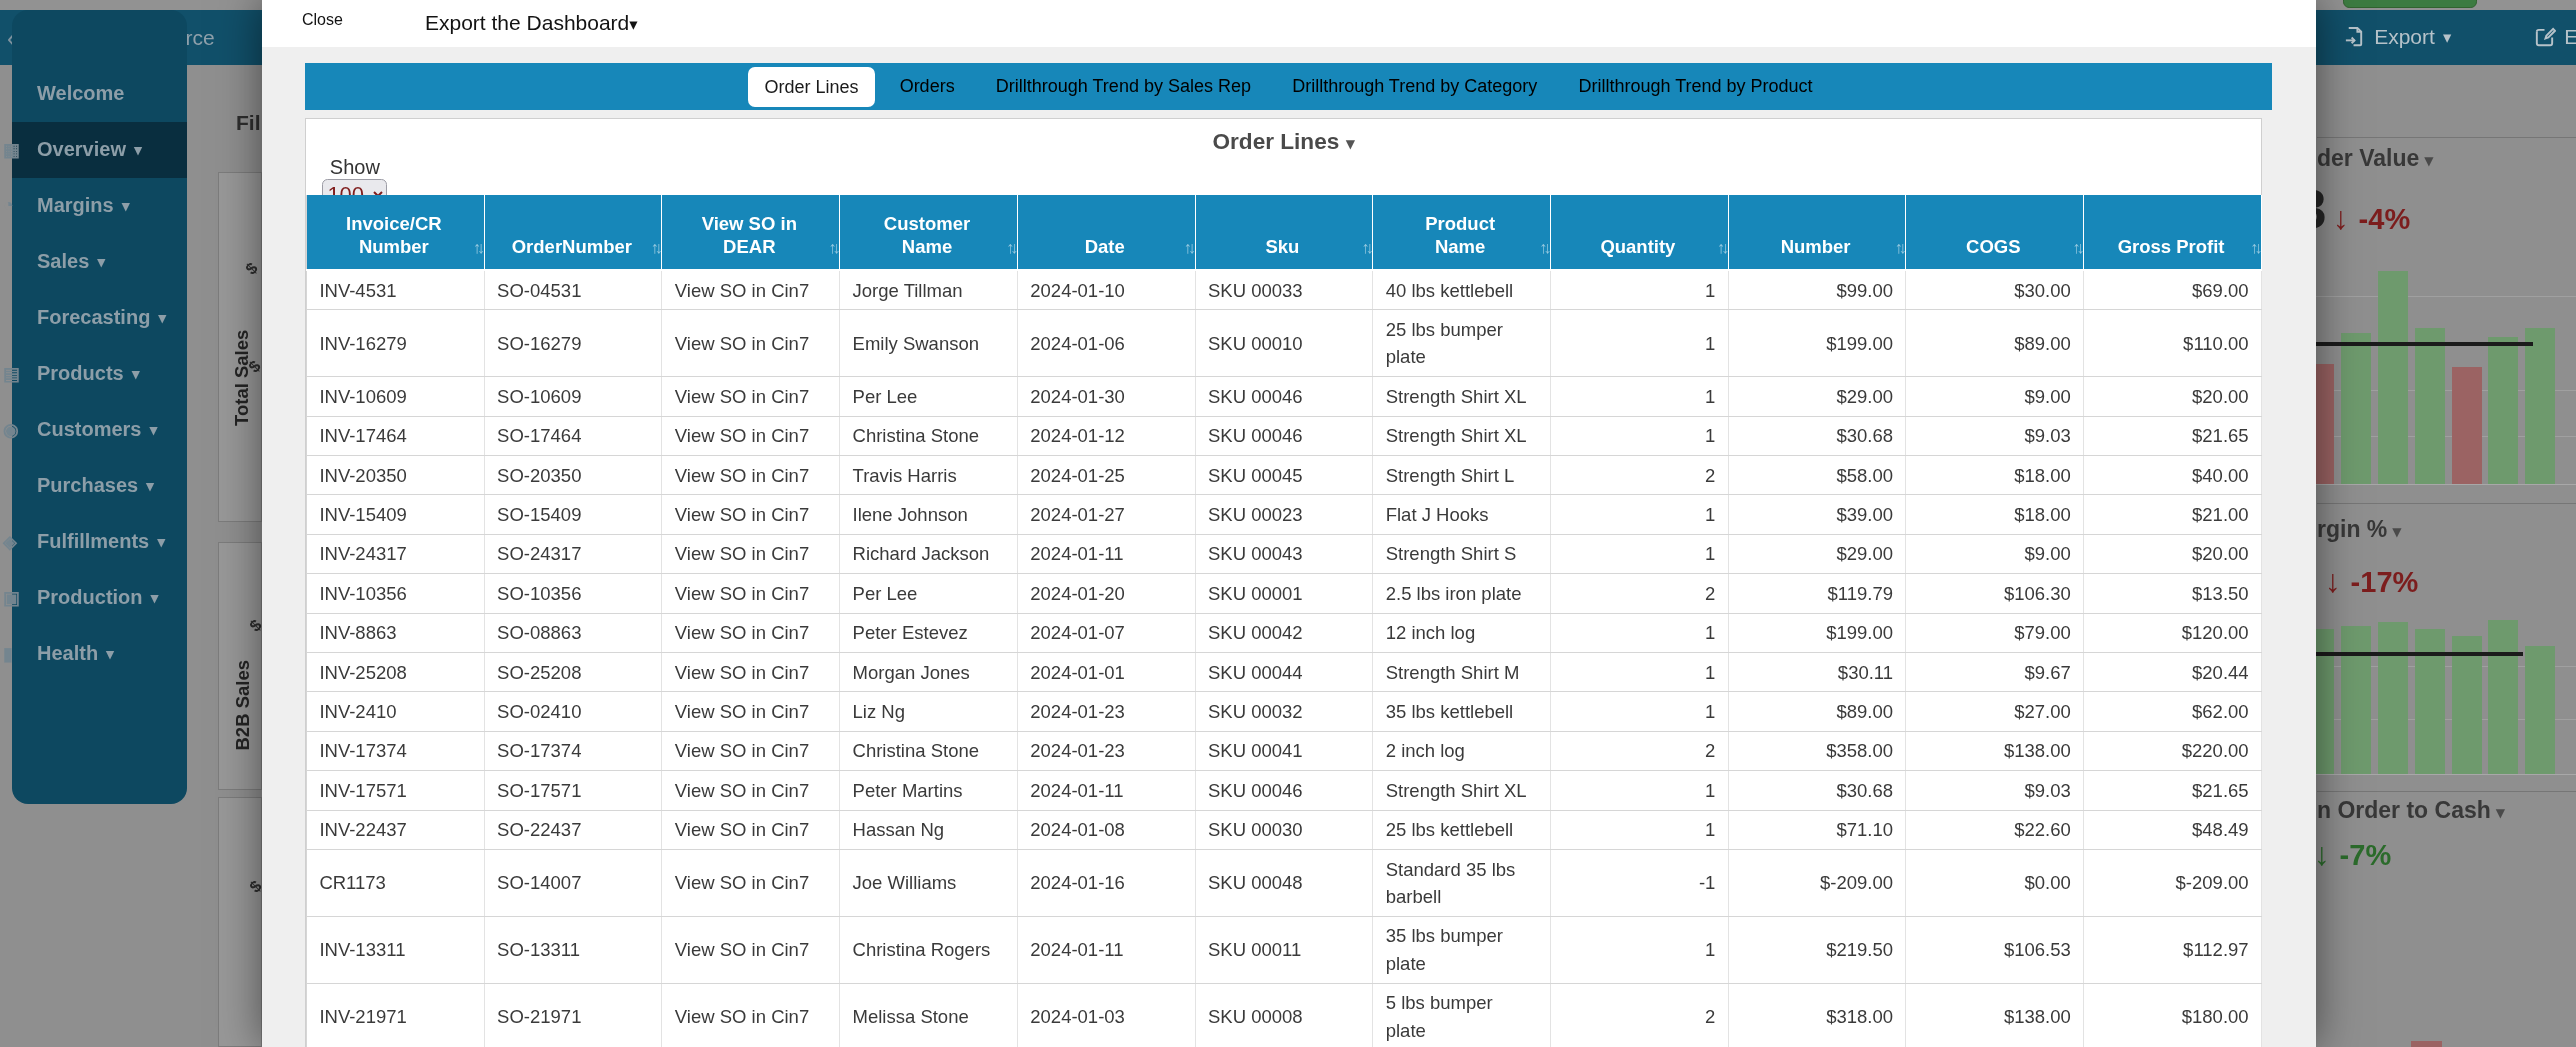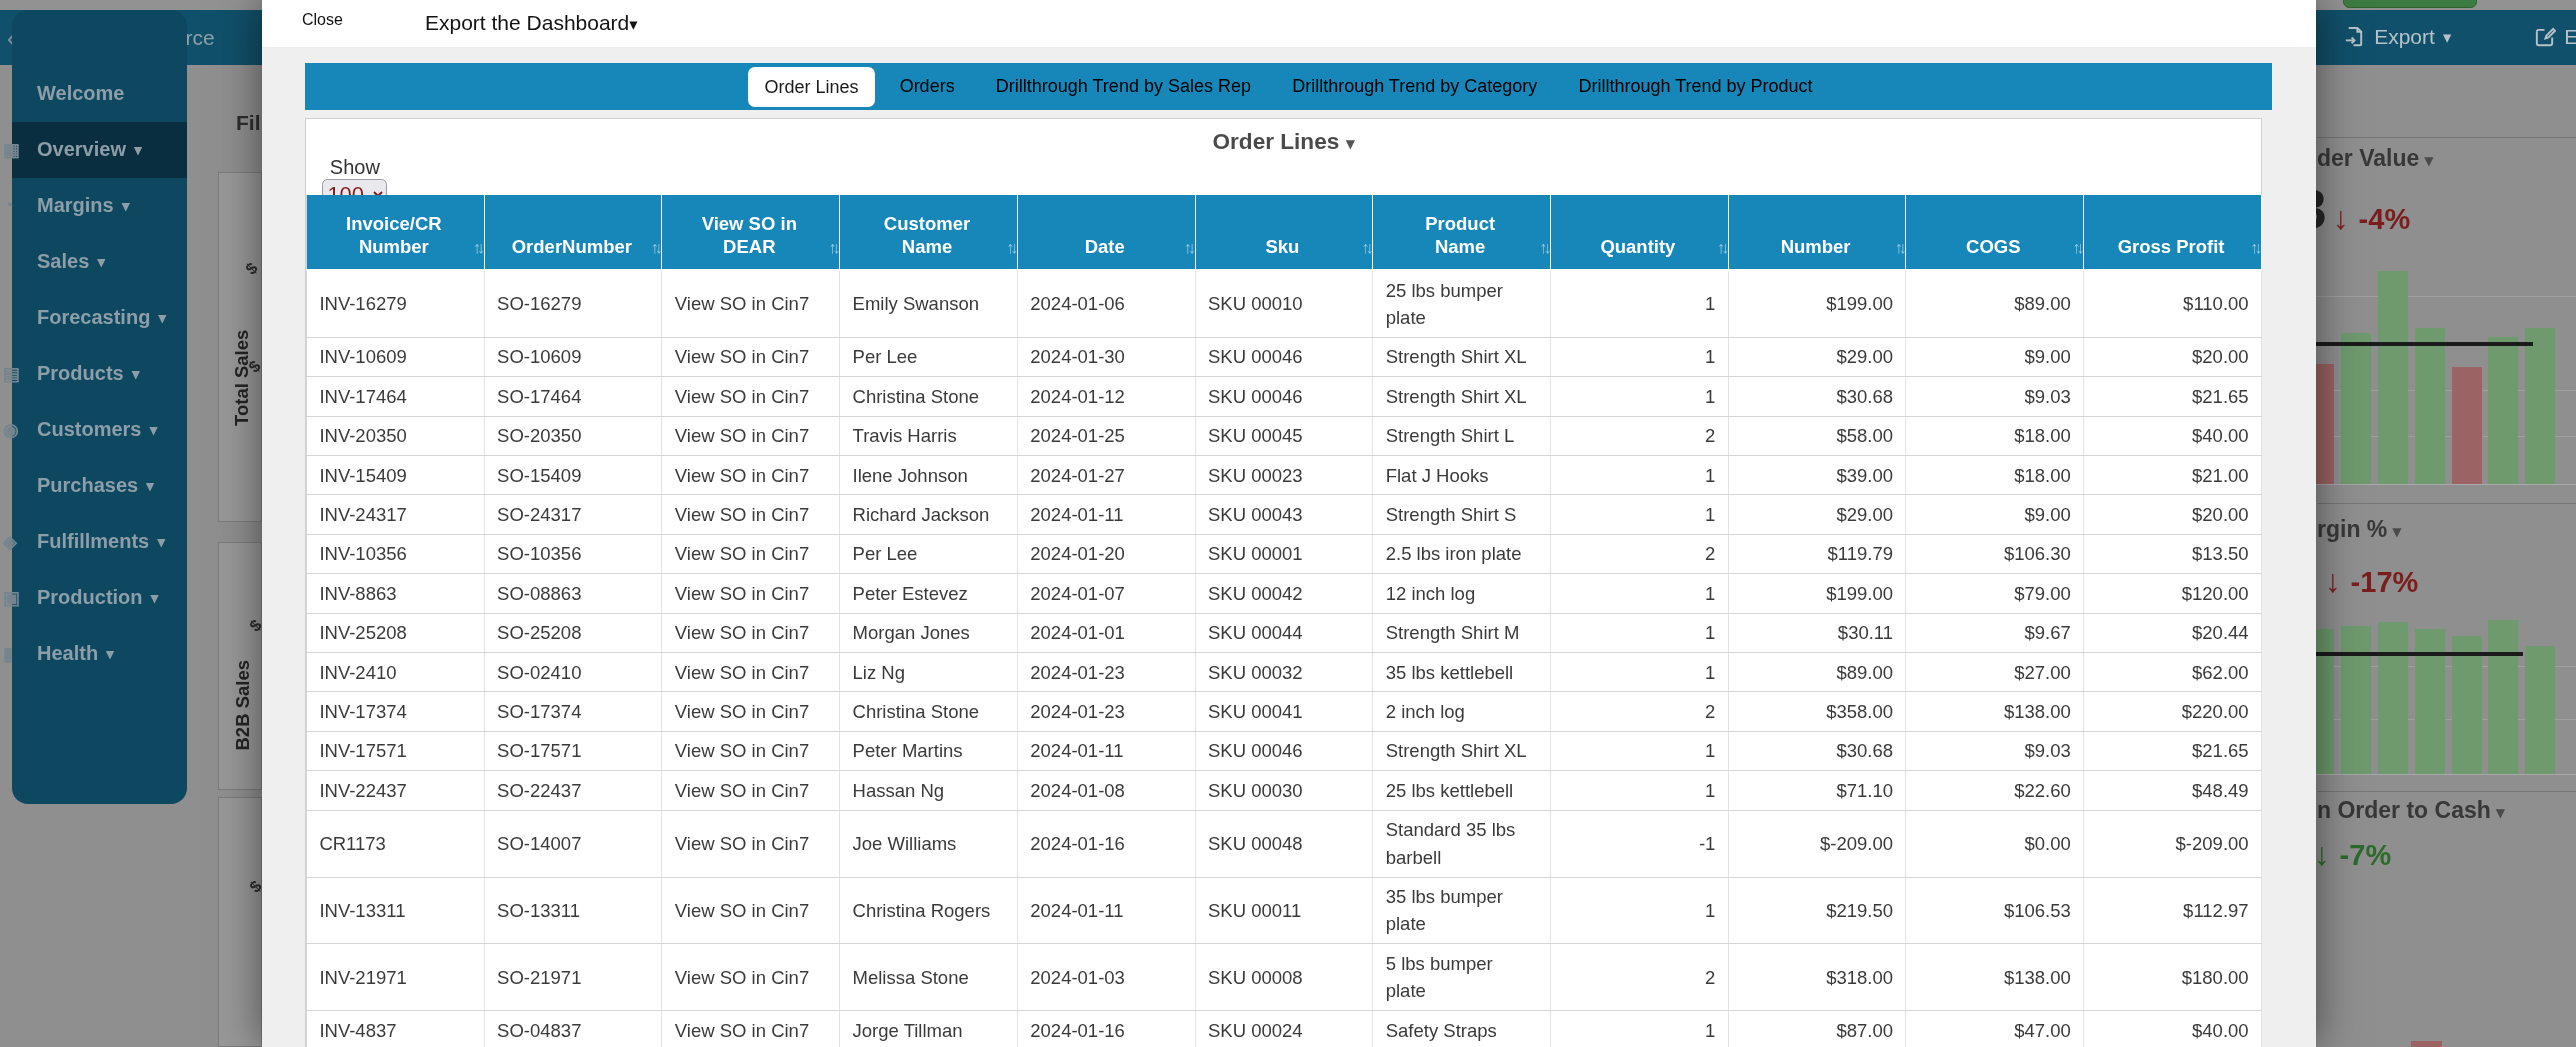--- a/index.html
+++ b/index.html
@@ -311,20 +311,33 @@
 
                 <th><span>Number</span><span class="sort">↑↓</span></th>
 
                 <th><span>COGS</span><span class="sort">↑↓</span></th>
 
                 <th><span>Gross Profit</span><span class="sort">↑↓</span></th>
               </tr>
           </thead>
           <tbody>
 
+              <tr>
+                <td>INV-4531</td>
+                <td>SO-04531</td>
+                <td>View SO in Cin7</td>
+                <td>Jorge Tillman</td>
+                <td>2024-01-10</td>
+                <td>SKU 00033</td>
+                <td>40 lbs kettlebell</td>
+                <td class="num">1</td>
+                <td class="num">$99.00</td>
+                <td class="num">$30.00</td>
+                <td class="num">$69.00</td>
+              </tr>
 
               <tr>
                 <td>INV-16279</td>
                 <td>SO-16279</td>
                 <td>View SO in Cin7</td>
                 <td>Emily Swanson</td>
                 <td>2024-01-06</td>
                 <td>SKU 00010</td>
                 <td>25 lbs bumper plate</td>
                 <td class="num">1</td>

